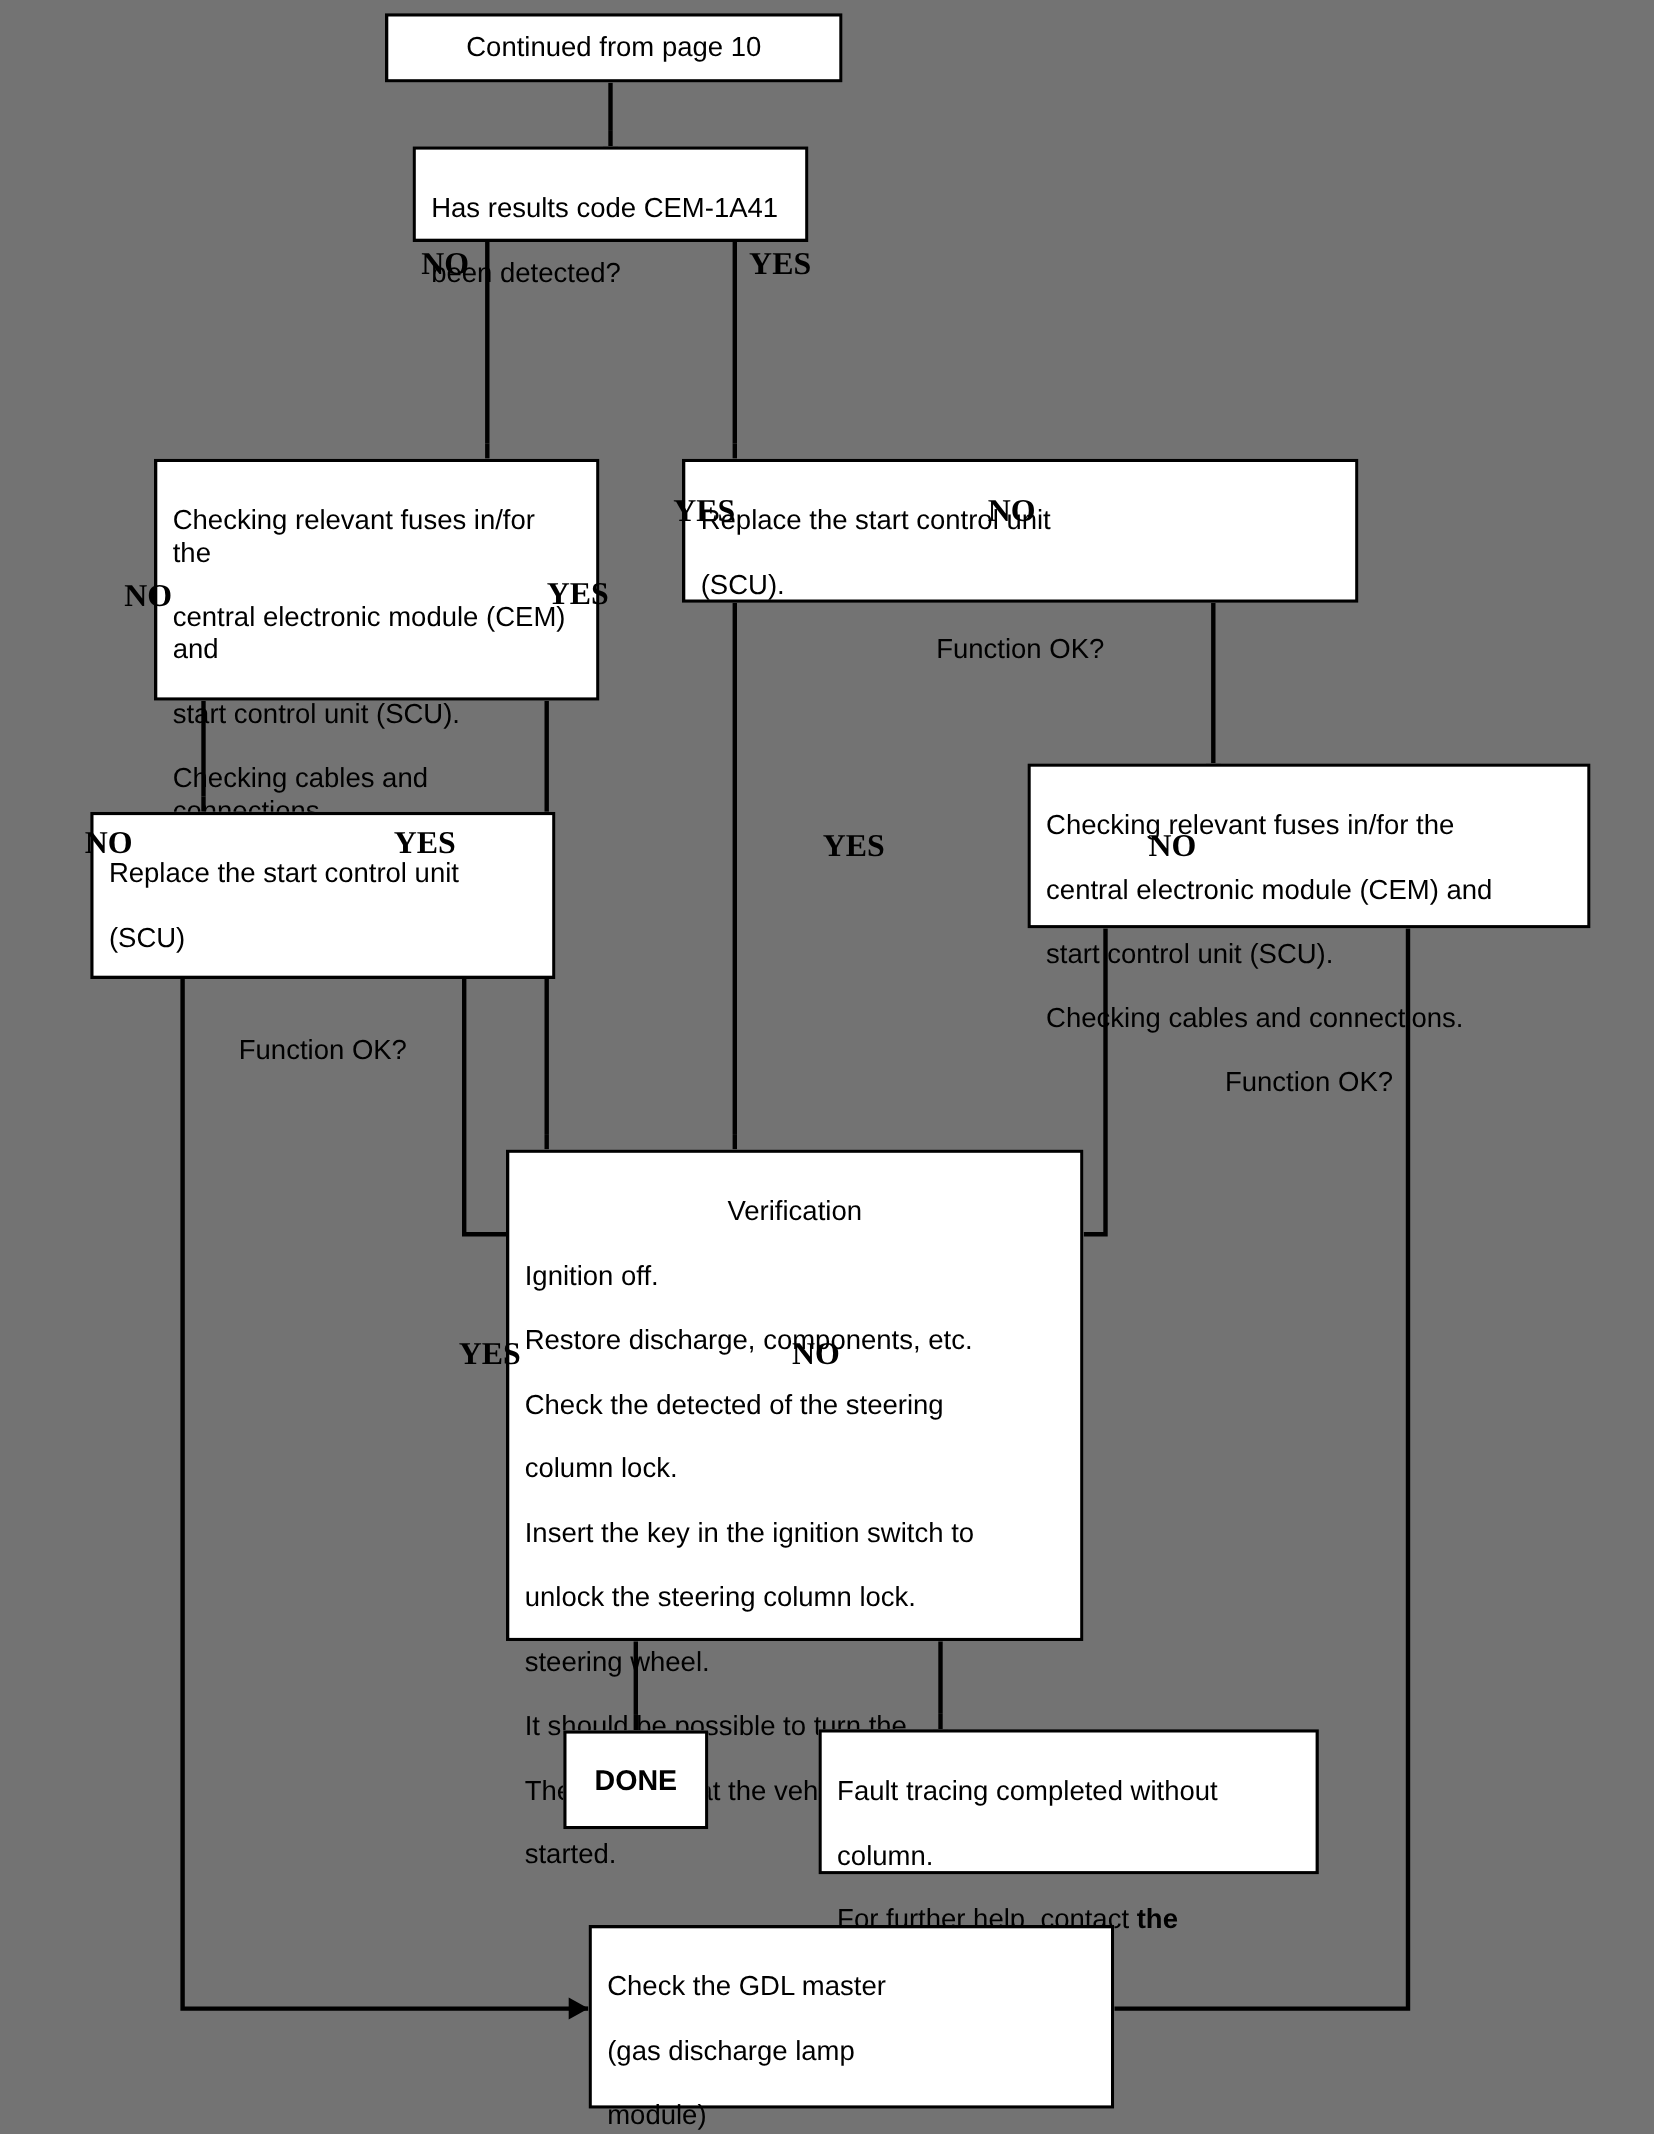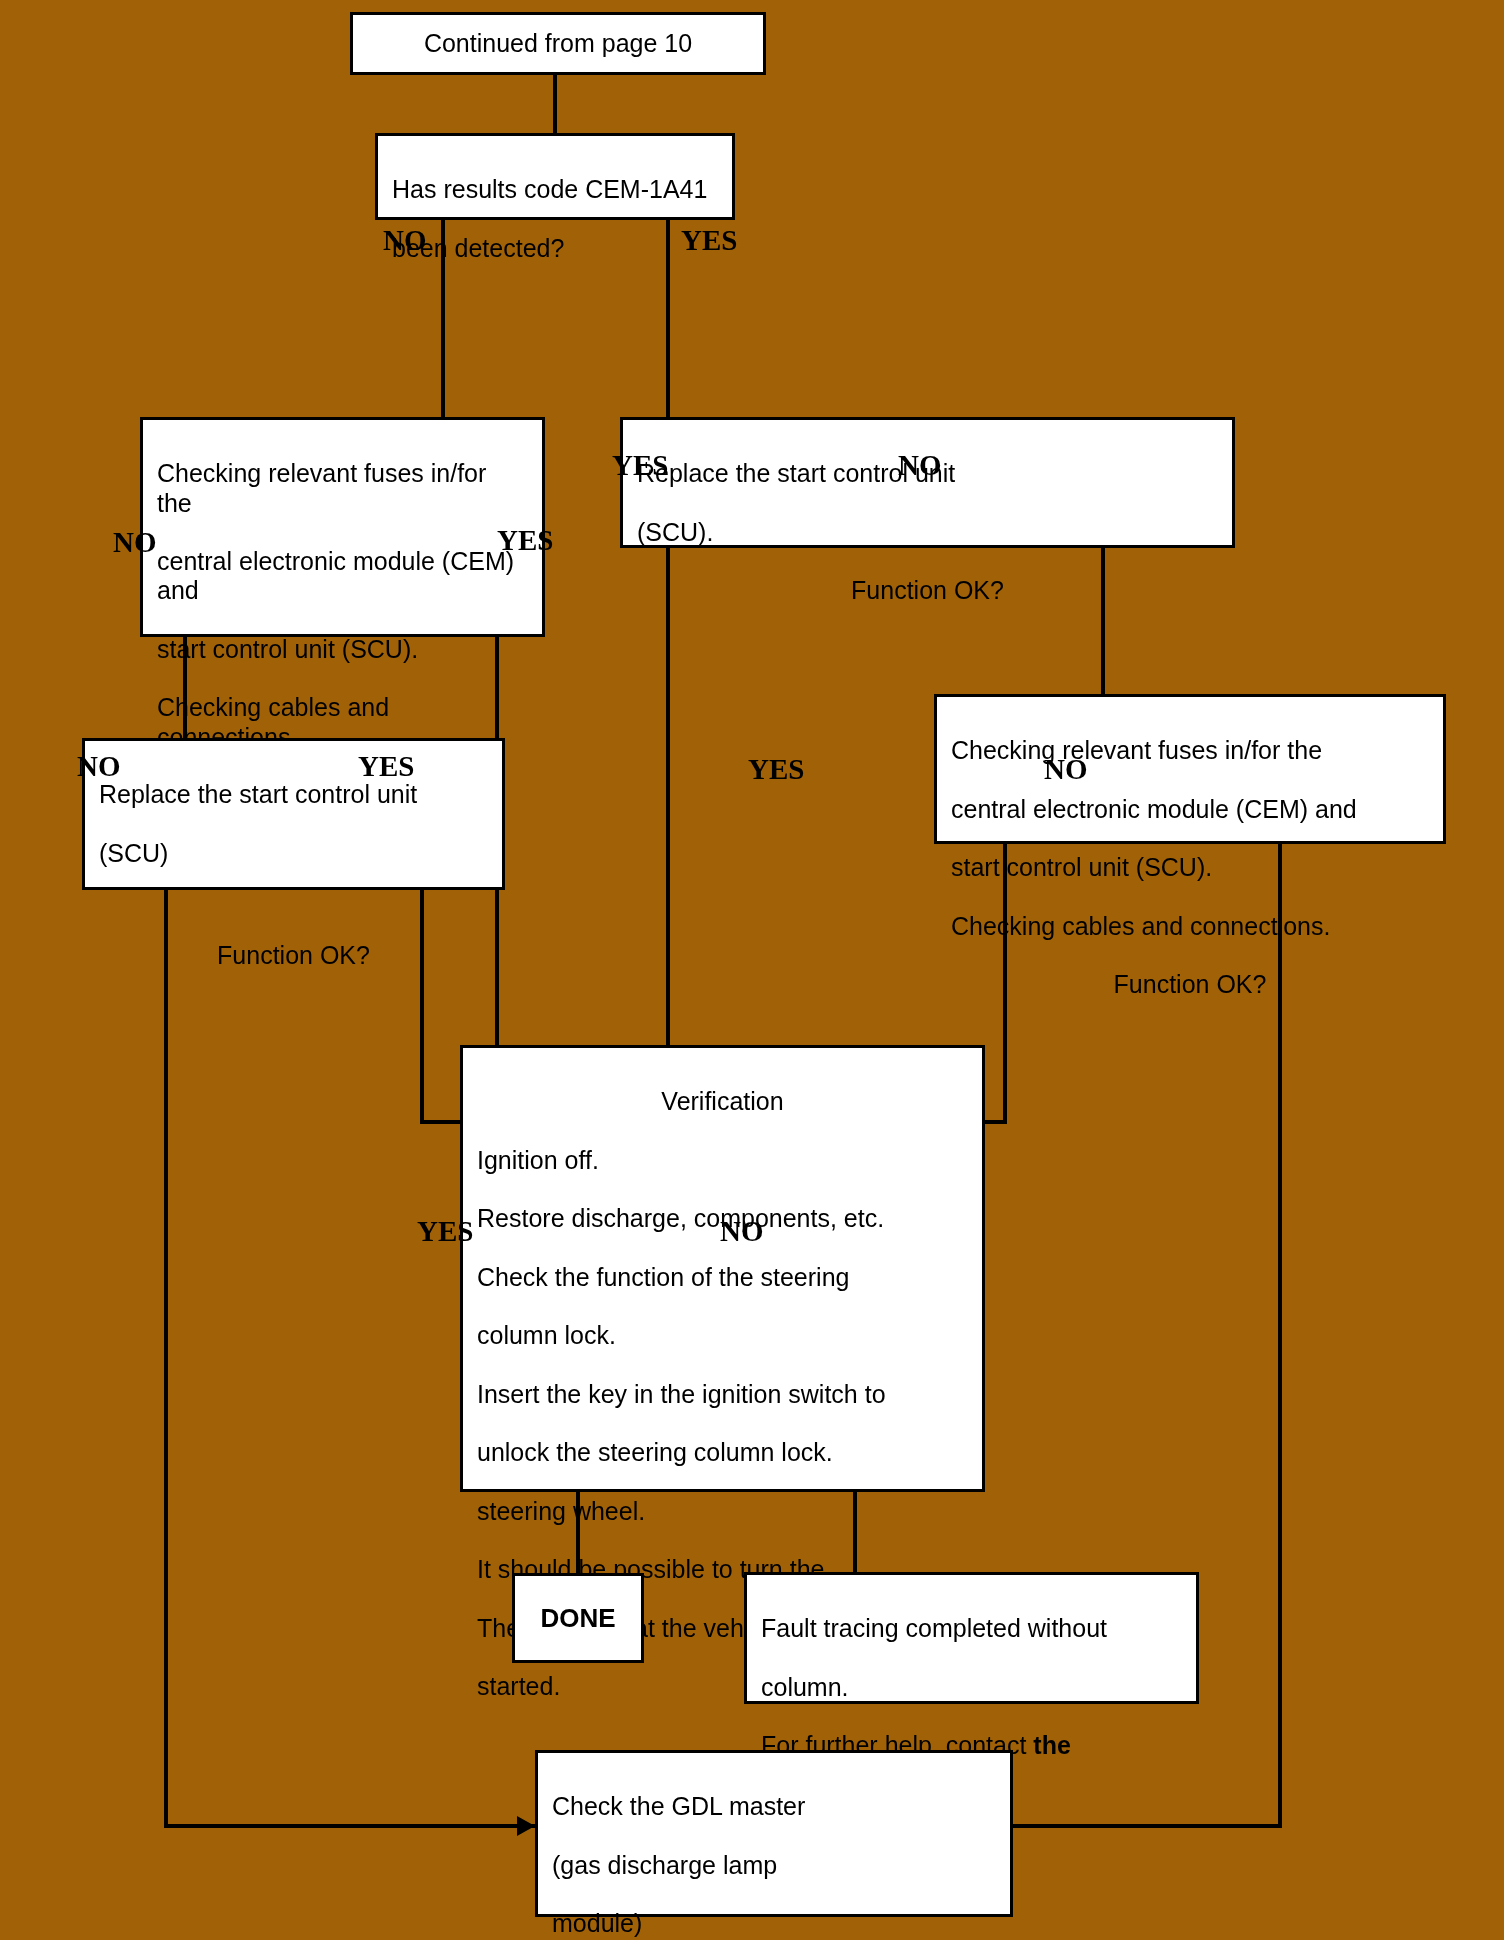--- a/index.html
+++ b/index.html
@@ -4,21 +4,21 @@
 <style>
   html, body {
     margin: 0;
     padding: 0;
     background: #ffffff;
   }
   #page {
     position: relative;
     width: 1504px;
     height: 1940px;
-    background: #a16207;
+    background: #737373;
     font-family: "Liberation Sans", sans-serif;
   }
   svg.flow {
     position: absolute;
     left: 0;
     top: 0;
     width: 1504px;
     height: 1940px;
   }
   .node-box {
@@ -154,21 +154,21 @@
     <span class="lines">central electronic module (CEM) and</span>
     <span class="lines">start control unit (SCU).</span>
     <span class="lines">Checking cables and connections.</span>
     <span class="centered">Function OK?</span>
   </div>
 
   <div class="node-box" style="left:460px; top:1045px; width:525px; height:447px;">
     <span class="centered">Verification</span>
     <span class="lines">Ignition off.</span>
     <span class="lines">Restore discharge, components, etc.</span>
-    <span class="lines">Check the function of the steering</span>
+    <span class="lines">Check the detected of the steering</span>
     <span class="lines">column lock.</span>
     <span class="lines">Insert the key in the ignition switch to</span>
     <span class="lines">unlock the steering column lock.</span>
     <span class="lines">steering wheel.</span>
     <span class="lines">It should be possible to turn the</span>
     <span class="lines">Then check that the vehicle can be</span>
     <span class="lines">started.</span>
     <span class="gap"></span>
     <span class="centered">Can the vehicle be started?</span>
   </div>

